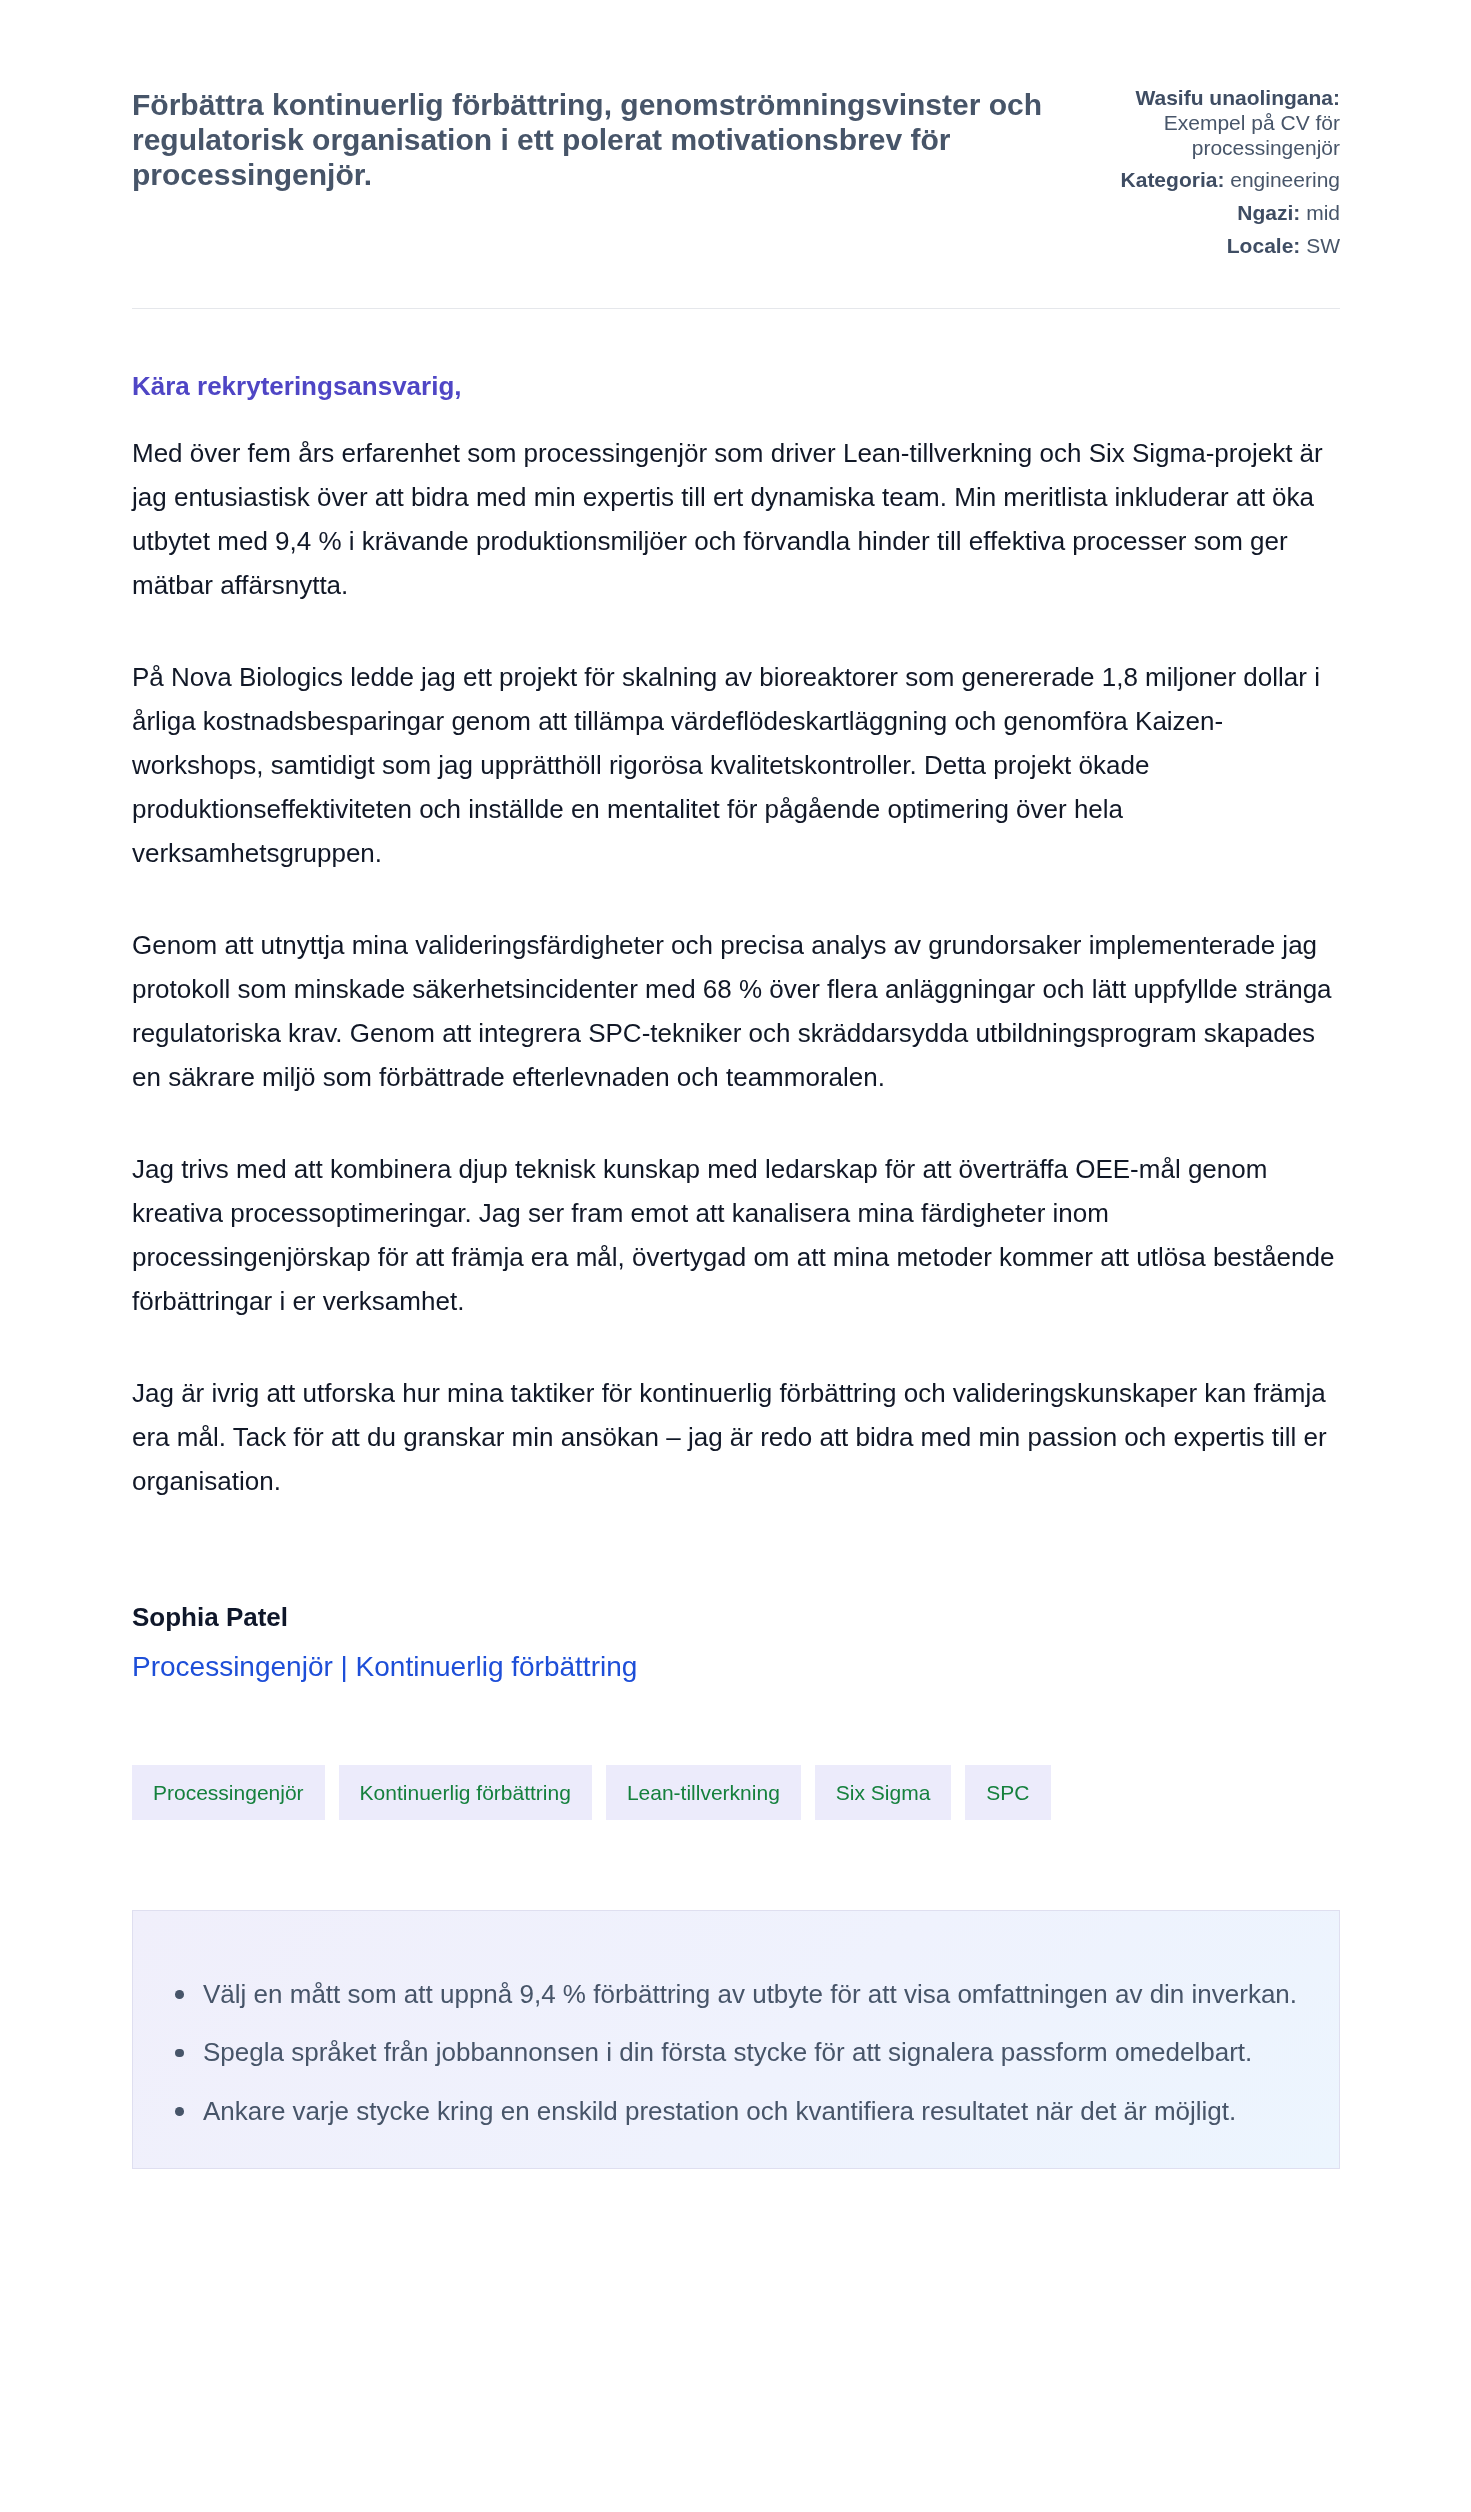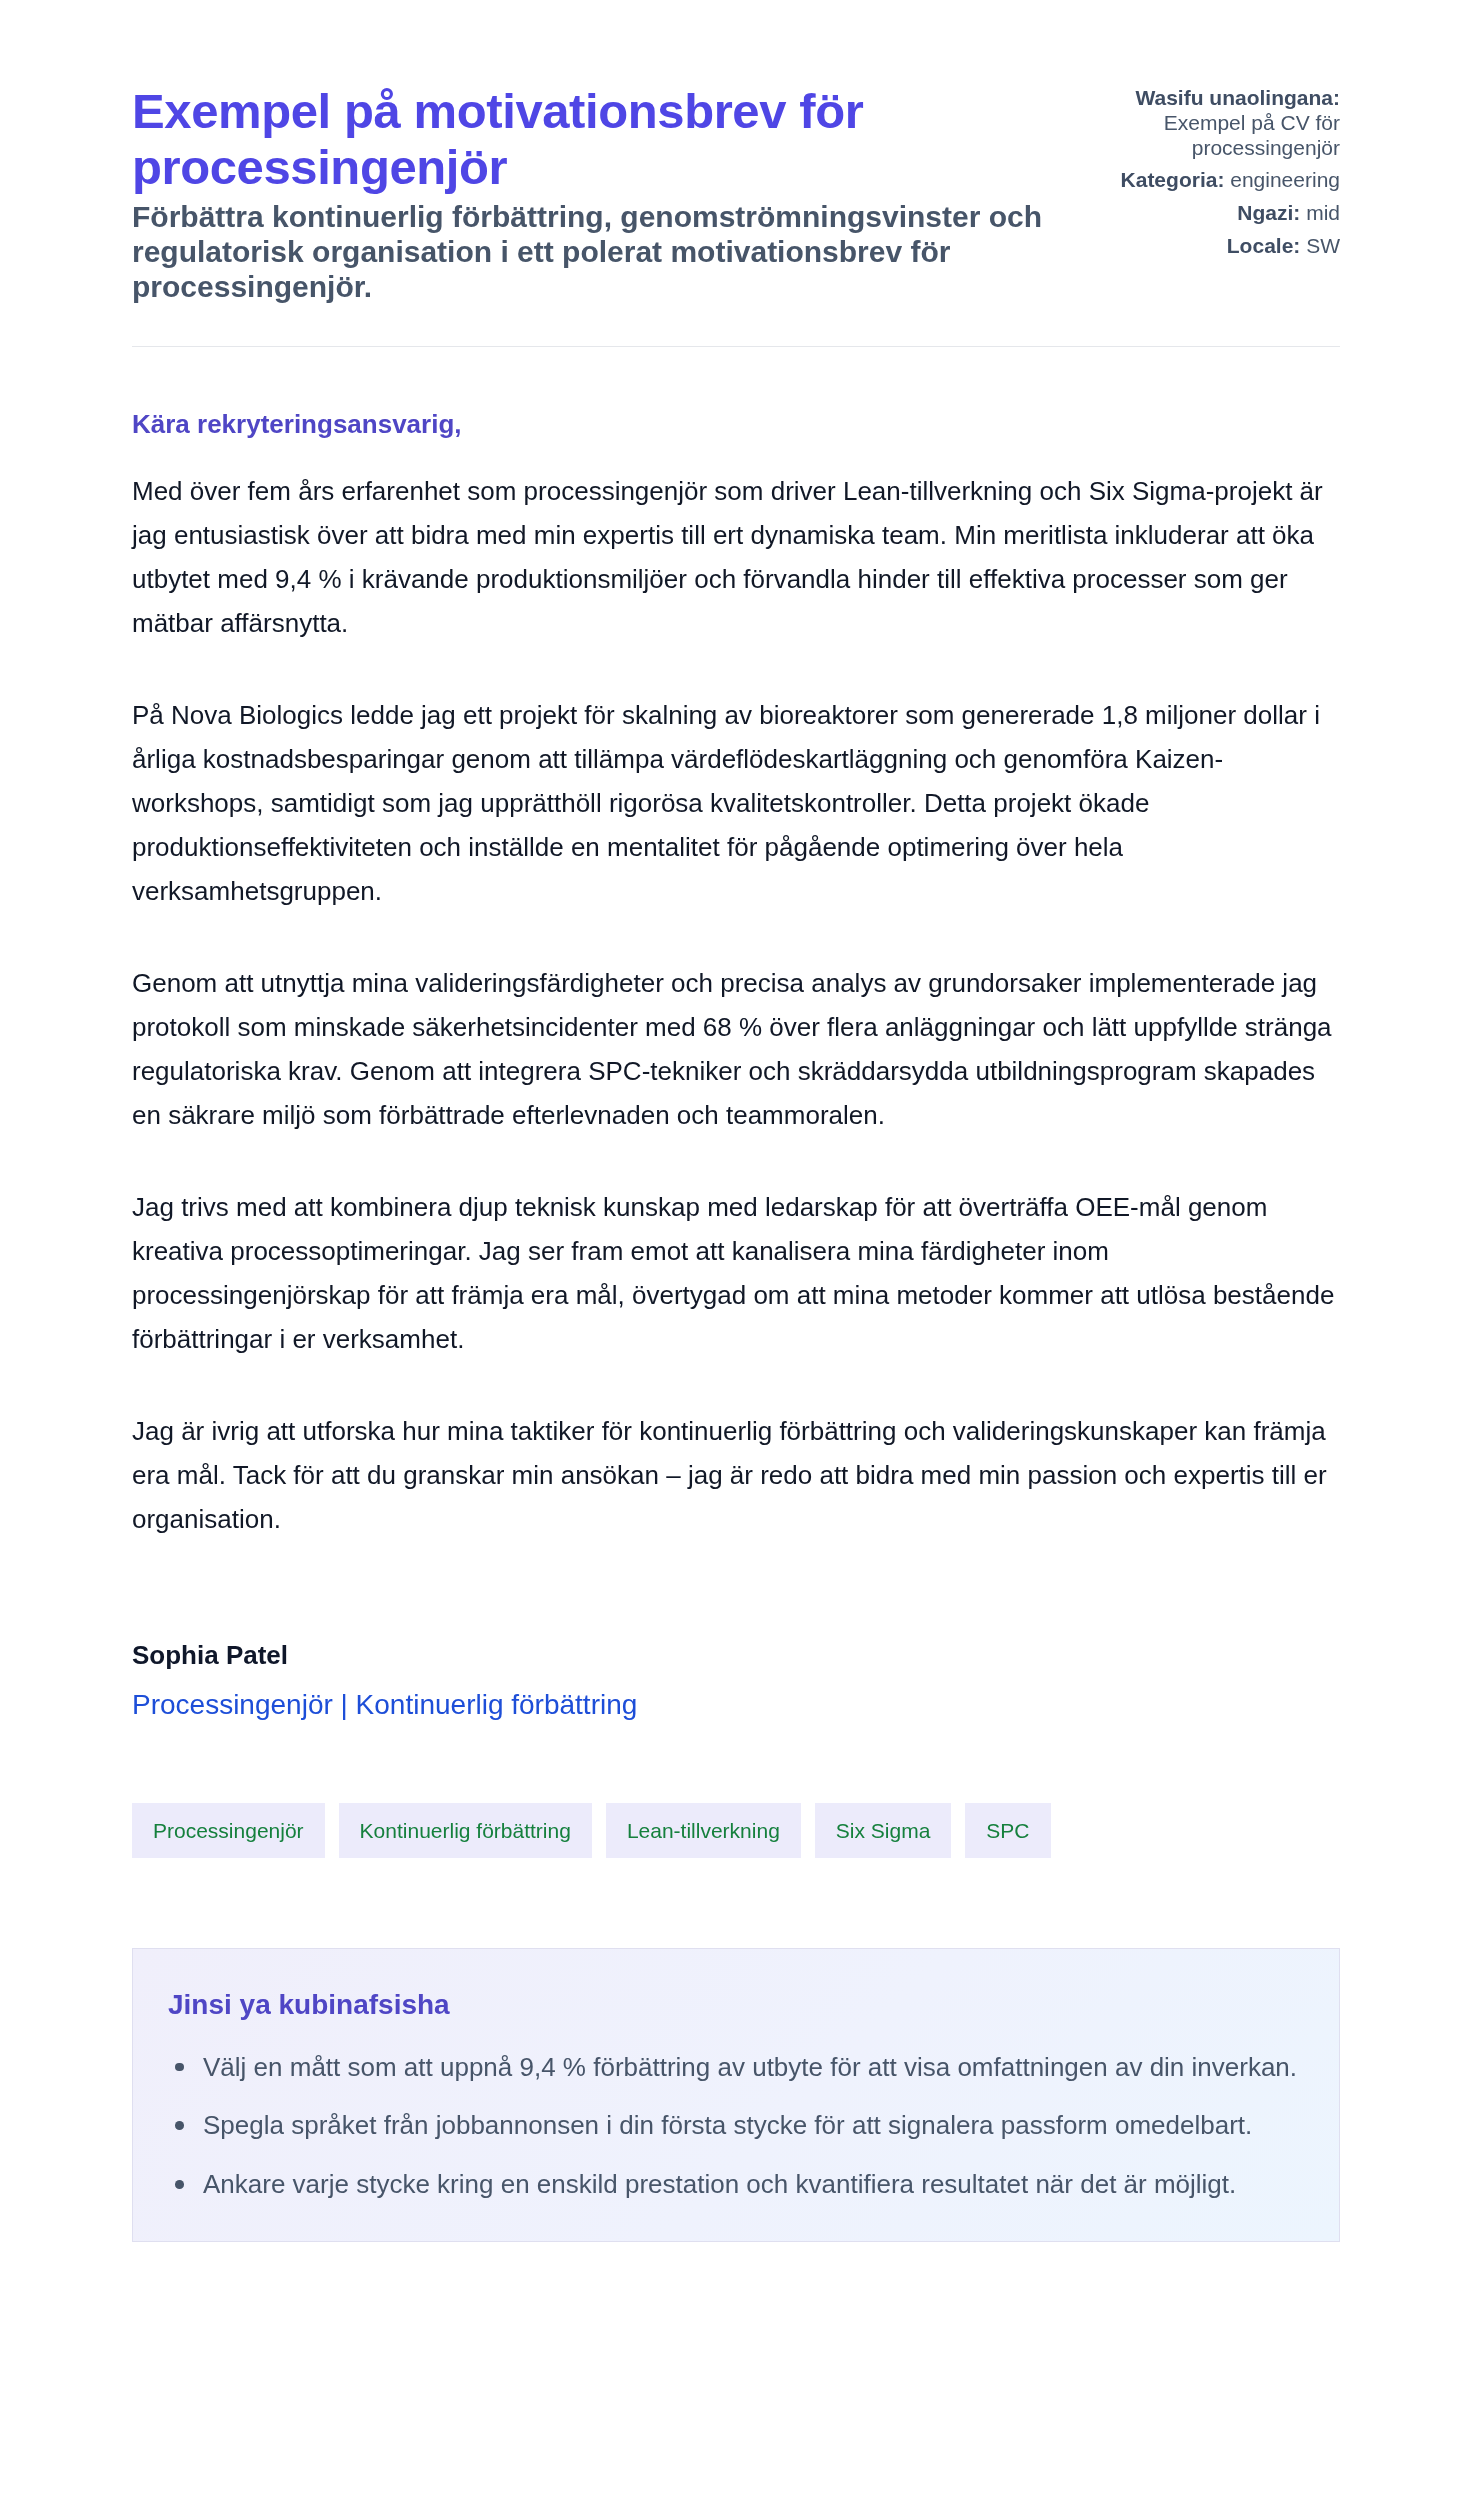--- a/index.html
+++ b/index.html
@@ -27,21 +27,20 @@
   .tips-item:last-child { margin-bottom: 0; }
   .bullet { position: absolute; left: -28px; top: 17.3px; width: 8.7px; height: 8.7px; border-radius: 50%; background: #475569; }
 </style>
 </head>
 <body>
 
 <div class="page">
 
   <header class="header">
     <div class="header-left">
-      <h1 class="title">Exempel på motivationsbrev för processingenjör</h1>
       <p class="subtitle">Förbättra kontinuerlig förbättring, genomströmningsvinster och regulatorisk organisation i ett polerat motivationsbrev för processingenjör.</p>
     </div>
     <aside class="meta">
       <div class="meta-row">
         <span class="meta-key">Wasifu unaolingana:</span>
         <span>Exempel på CV för processingenjör</span>
       </div>
       <div class="meta-row">
         <span class="meta-key">Kategoria:</span>
         <span>engineering</span>
@@ -73,21 +72,20 @@
 
   <div class="tags">
     <span class="tag">Processingenjör</span>
     <span class="tag">Kontinuerlig förbättring</span>
     <span class="tag">Lean-tillverkning</span>
     <span class="tag">Six Sigma</span>
     <span class="tag">SPC</span>
   </div>
 
   <section class="tips">
-    <h2 class="tips-title">Jinsi ya kubinafsisha</h2>
     <ul class="tips-list">
       <li class="tips-item">
         <span class="bullet"></span>
         <span>Välj en mått som att uppnå 9,4 % förbättring av utbyte för att visa omfattningen av din inverkan.</span>
       </li>
       <li class="tips-item">
         <span class="bullet"></span>
         <span>Spegla språket från jobbannonsen i din första stycke för att signalera passform omedelbart.</span>
       </li>
       <li class="tips-item">

